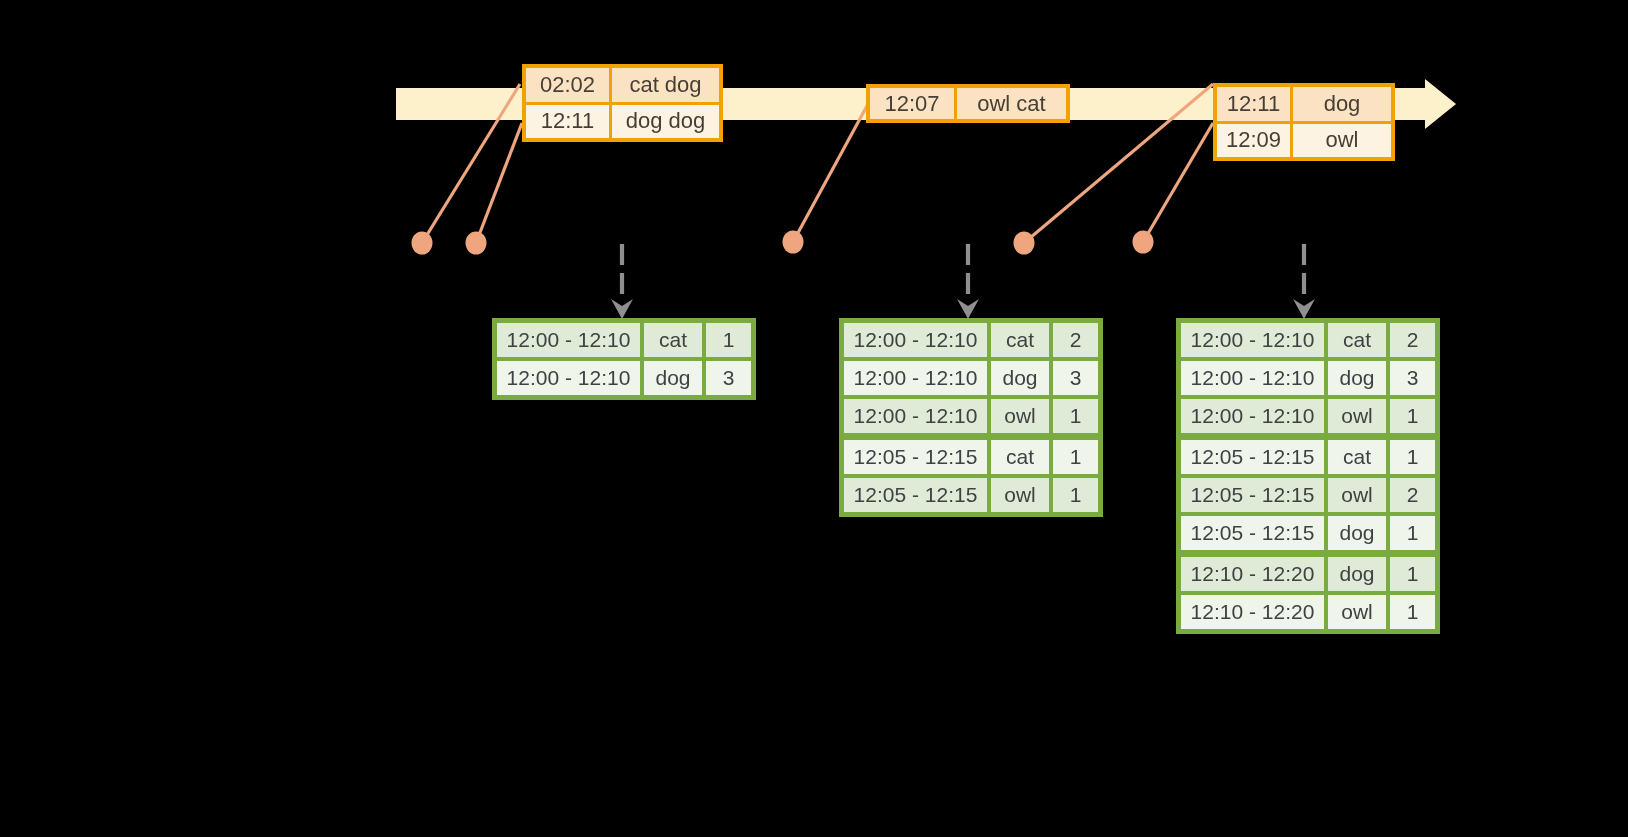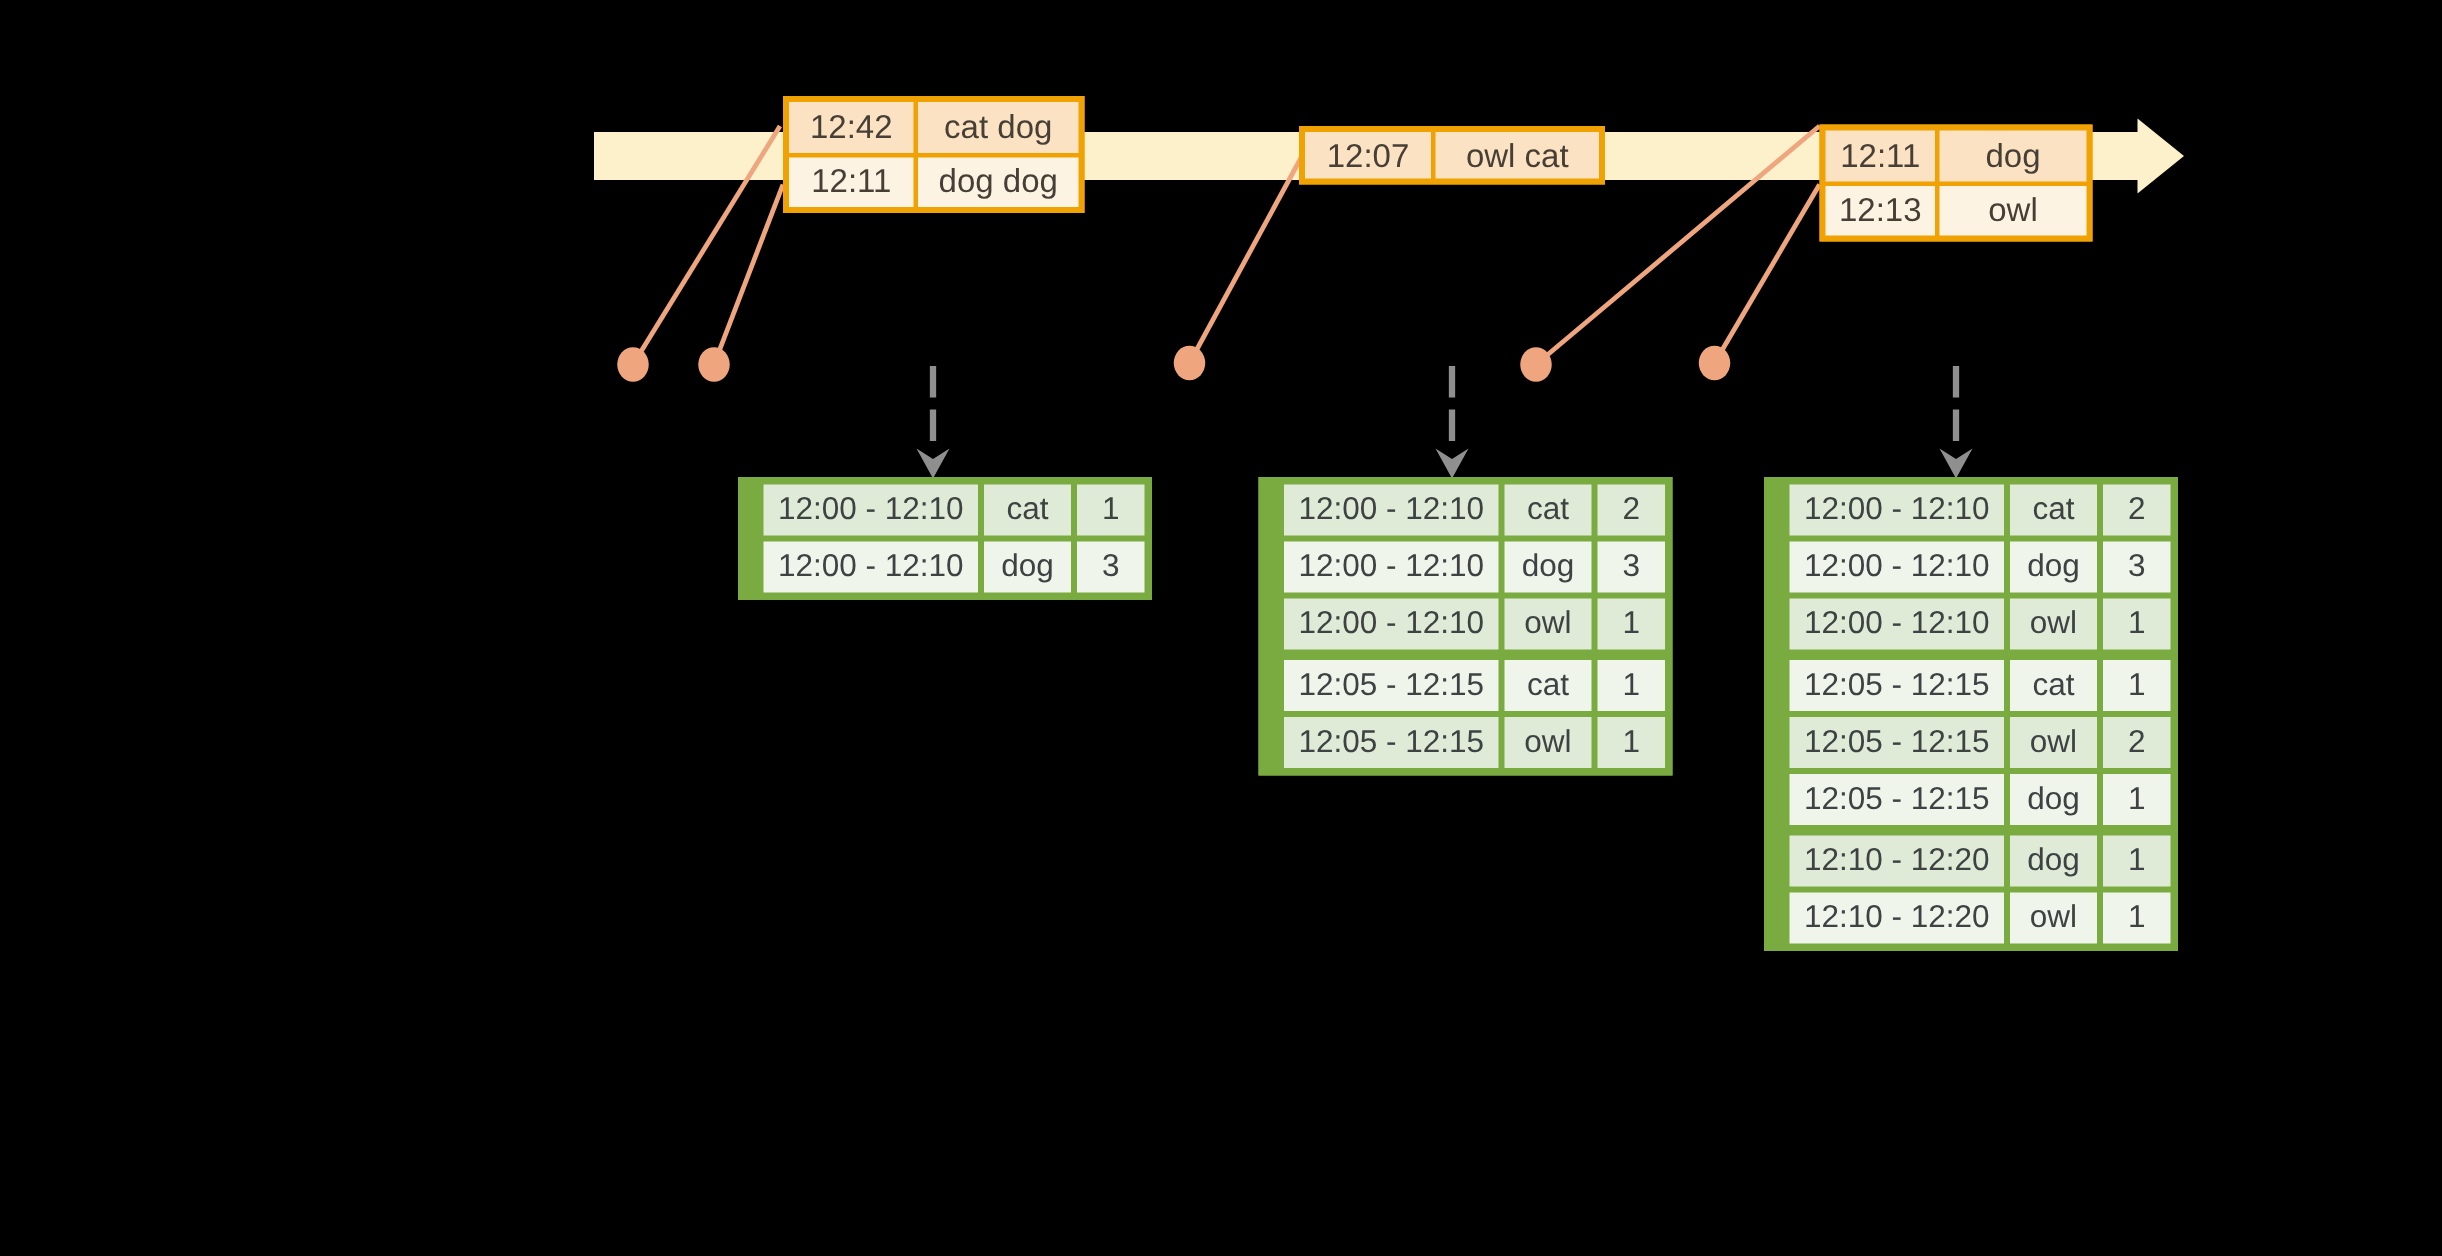--- a/index.html
+++ b/index.html
@@ -25,21 +25,21 @@
   .ebox .peach{background:var(--event_row_peach);}
   .ebox .cream{background:var(--event_row_cream);}
   #ebox0{left:522px;top:64px;width:193px;height:70px;
          grid-template-columns:83px 107px;grid-template-rows:1fr 1fr;}
   #ebox1{left:866px;top:84px;width:196px;height:31px;
          grid-template-columns:84px 109px;grid-template-rows:1fr;}
   #ebox2{left:1213px;top:83px;width:174px;height:70px;
          grid-template-columns:73px 98px;grid-template-rows:1fr 1fr;}
   
   .rtable{position:absolute;z-index:2;background:var(--table_border);
-          border:5px solid var(--table_border);display:flex;flex-direction:column;gap:4px;padding-left:12px;}
+          border:5px solid var(--table_border);display:flex;flex-direction:column;gap:4px;}
   .trow{display:grid;grid-template-columns:143px 58px 45px;gap:4px;height:34px;}
   .trow.grp{margin-top:3px;}
   .trow .c{display:flex;align-items:center;justify-content:center;
            font-size:21px;color:var(--table_text);}
   .rtable .trow:nth-child(odd) .c{background:var(--table_row_dark);}
   .rtable .trow:nth-child(even) .c{background:var(--table_row_light);}
   #rt0{left:492px;top:318px;}
   #rt1{left:839px;top:318px;}
   #rt2{left:1176px;top:318px;}
 </style>
@@ -72,35 +72,35 @@
       <line class="trigger-line" x1="968" y1="244" x2="968" y2="301"></line>
       <path class="trigger-head" d="M957,299 L968,319 L979,299 L968,306 Z"></path>
     </g>
     <g>
       <line class="trigger-line" x1="1304" y1="244" x2="1304" y2="301"></line>
       <path class="trigger-head" d="M1293,299 L1304,319 L1315,299 L1304,306 Z"></path>
     </g>
   </svg>
 
   <div class="ebox" id="ebox0">
-    <div class="ecell peach">12:42</div>
+    <div class="ecell peach">02:02</div>
     <div class="ecell peach">cat dog</div>
     <div class="ecell cream">12:11</div>
     <div class="ecell cream">dog dog</div>
   </div>
 
   <div class="ebox" id="ebox1">
     <div class="ecell peach">12:07</div>
     <div class="ecell peach">owl cat</div>
   </div>
 
   <div class="ebox" id="ebox2">
     <div class="ecell peach">12:11</div>
     <div class="ecell peach">dog</div>
-    <div class="ecell cream">12:13</div>
+    <div class="ecell cream">12:09</div>
     <div class="ecell cream">owl</div>
   </div>
 
   <div class="rtable" id="rt0">
     <div class="trow">
       <div class="c">12:00 - 12:10</div>
       <div class="c">cat</div>
       <div class="c">1</div>
     </div>
     <div class="trow">

